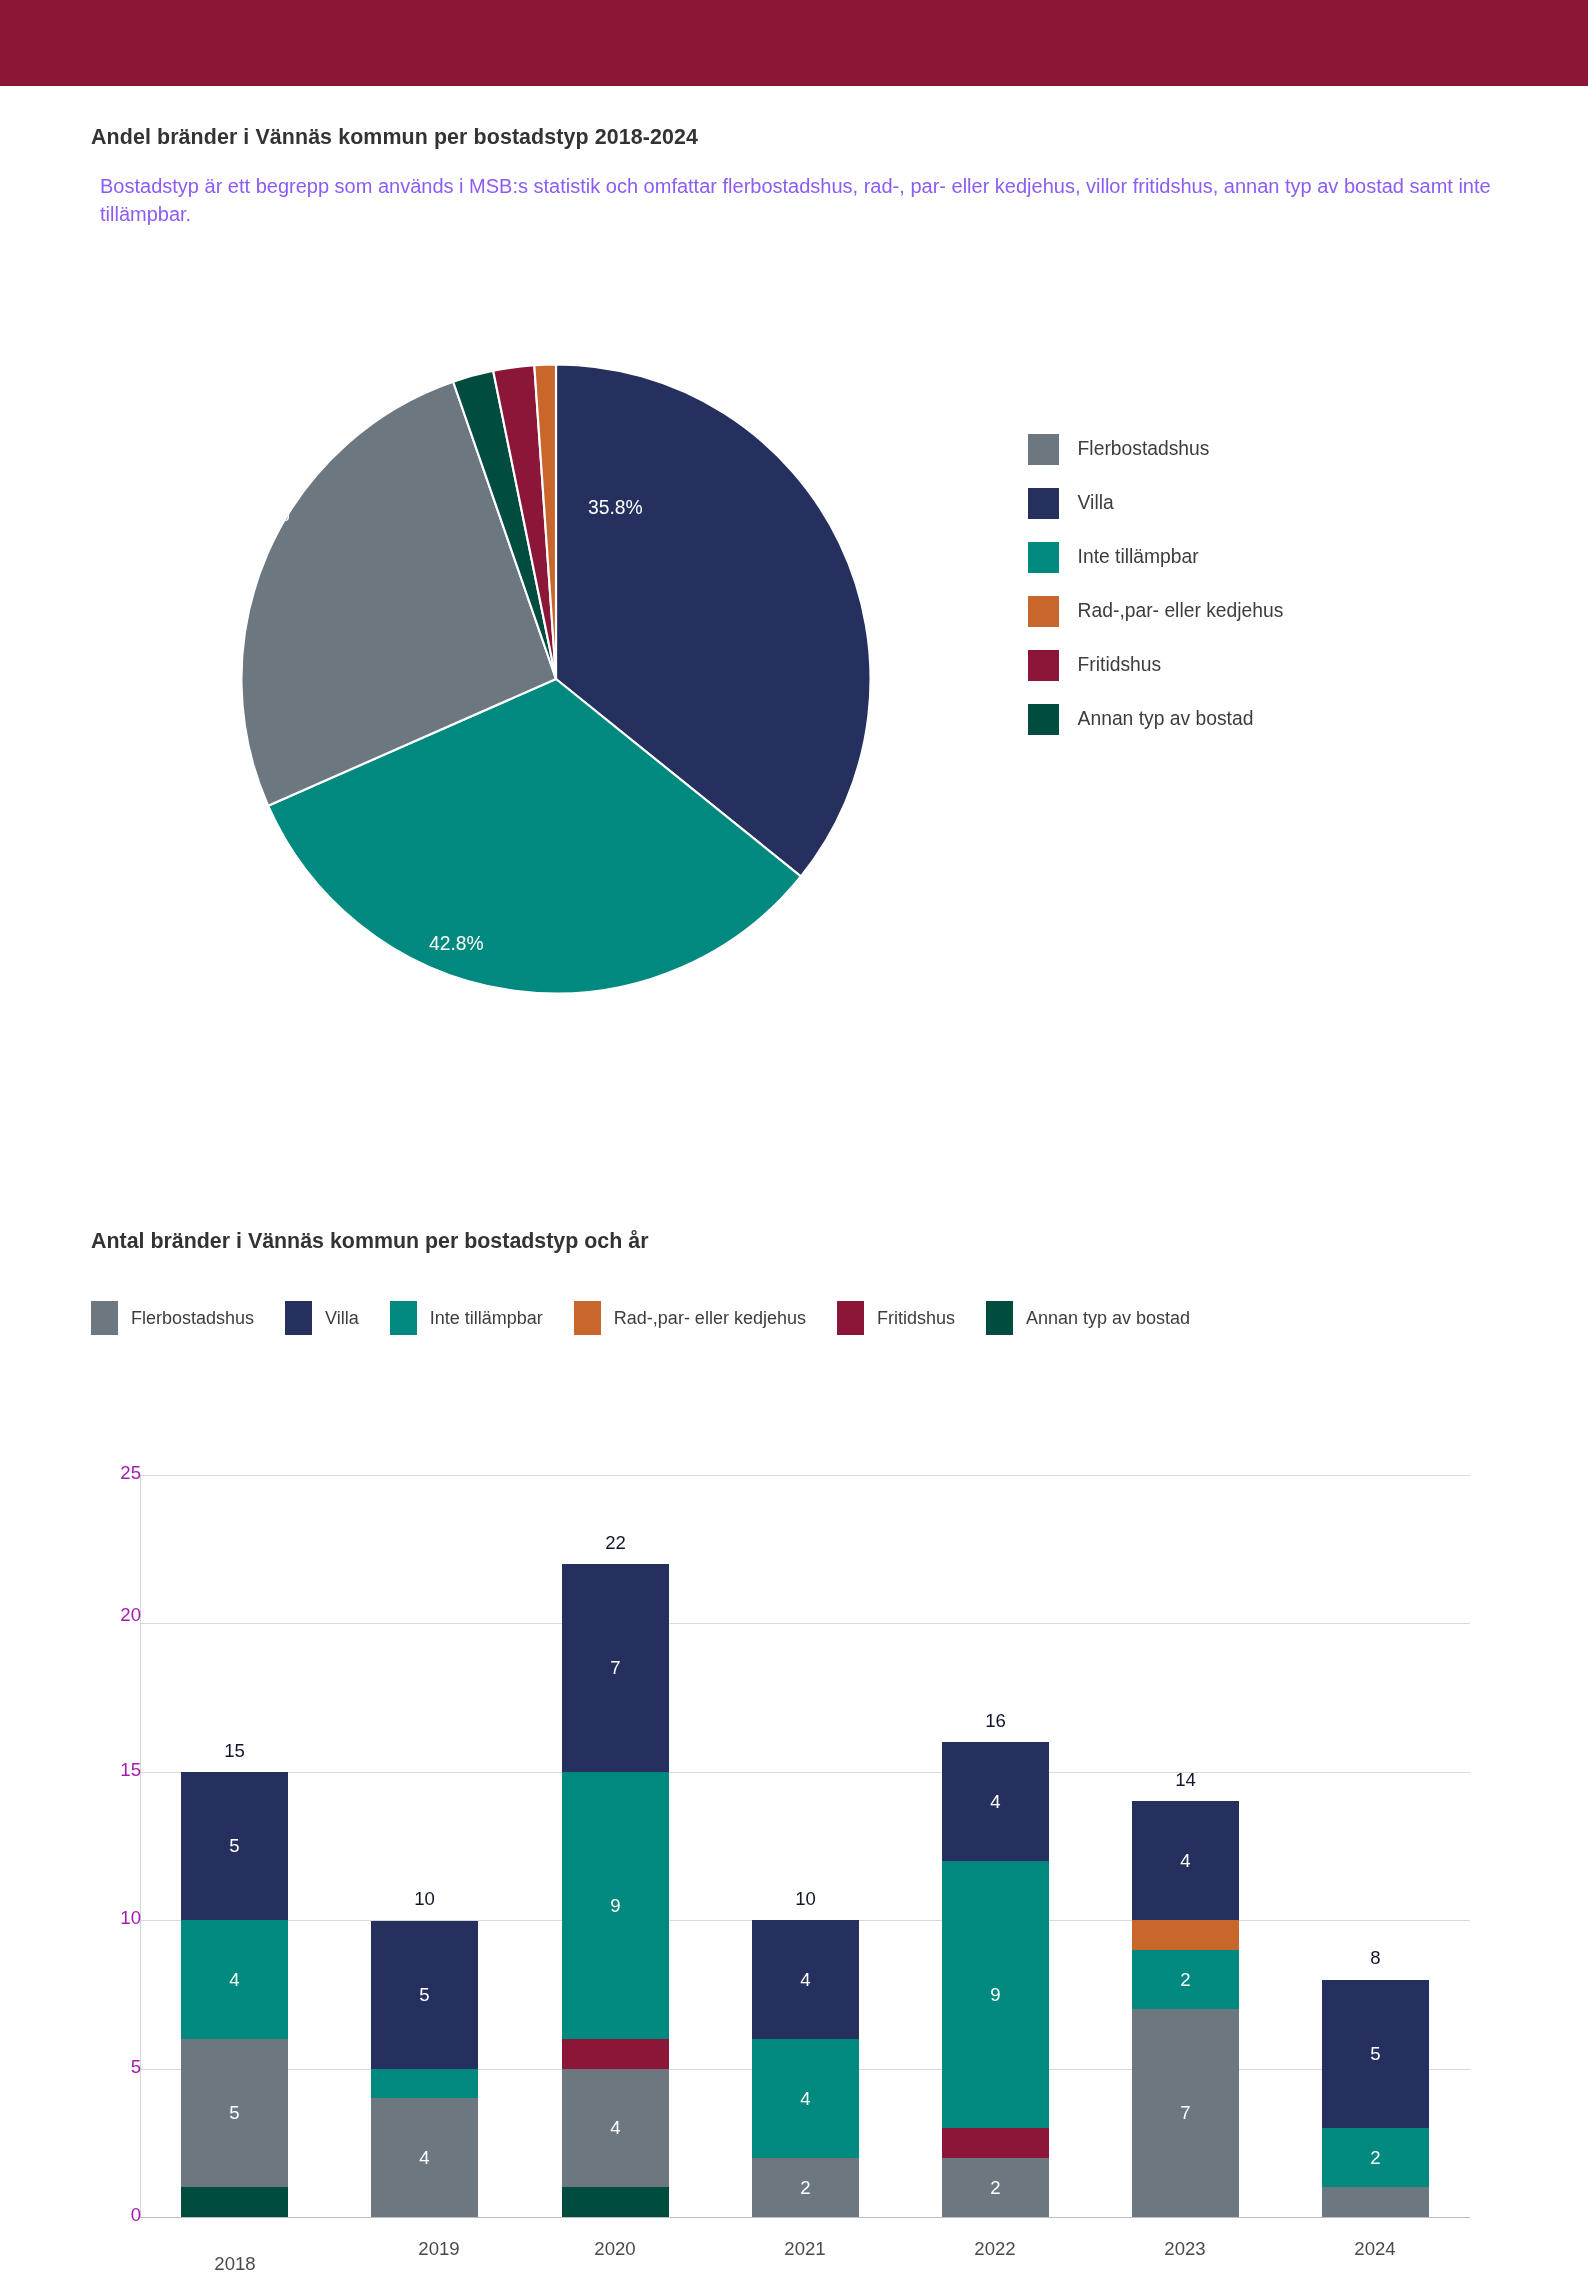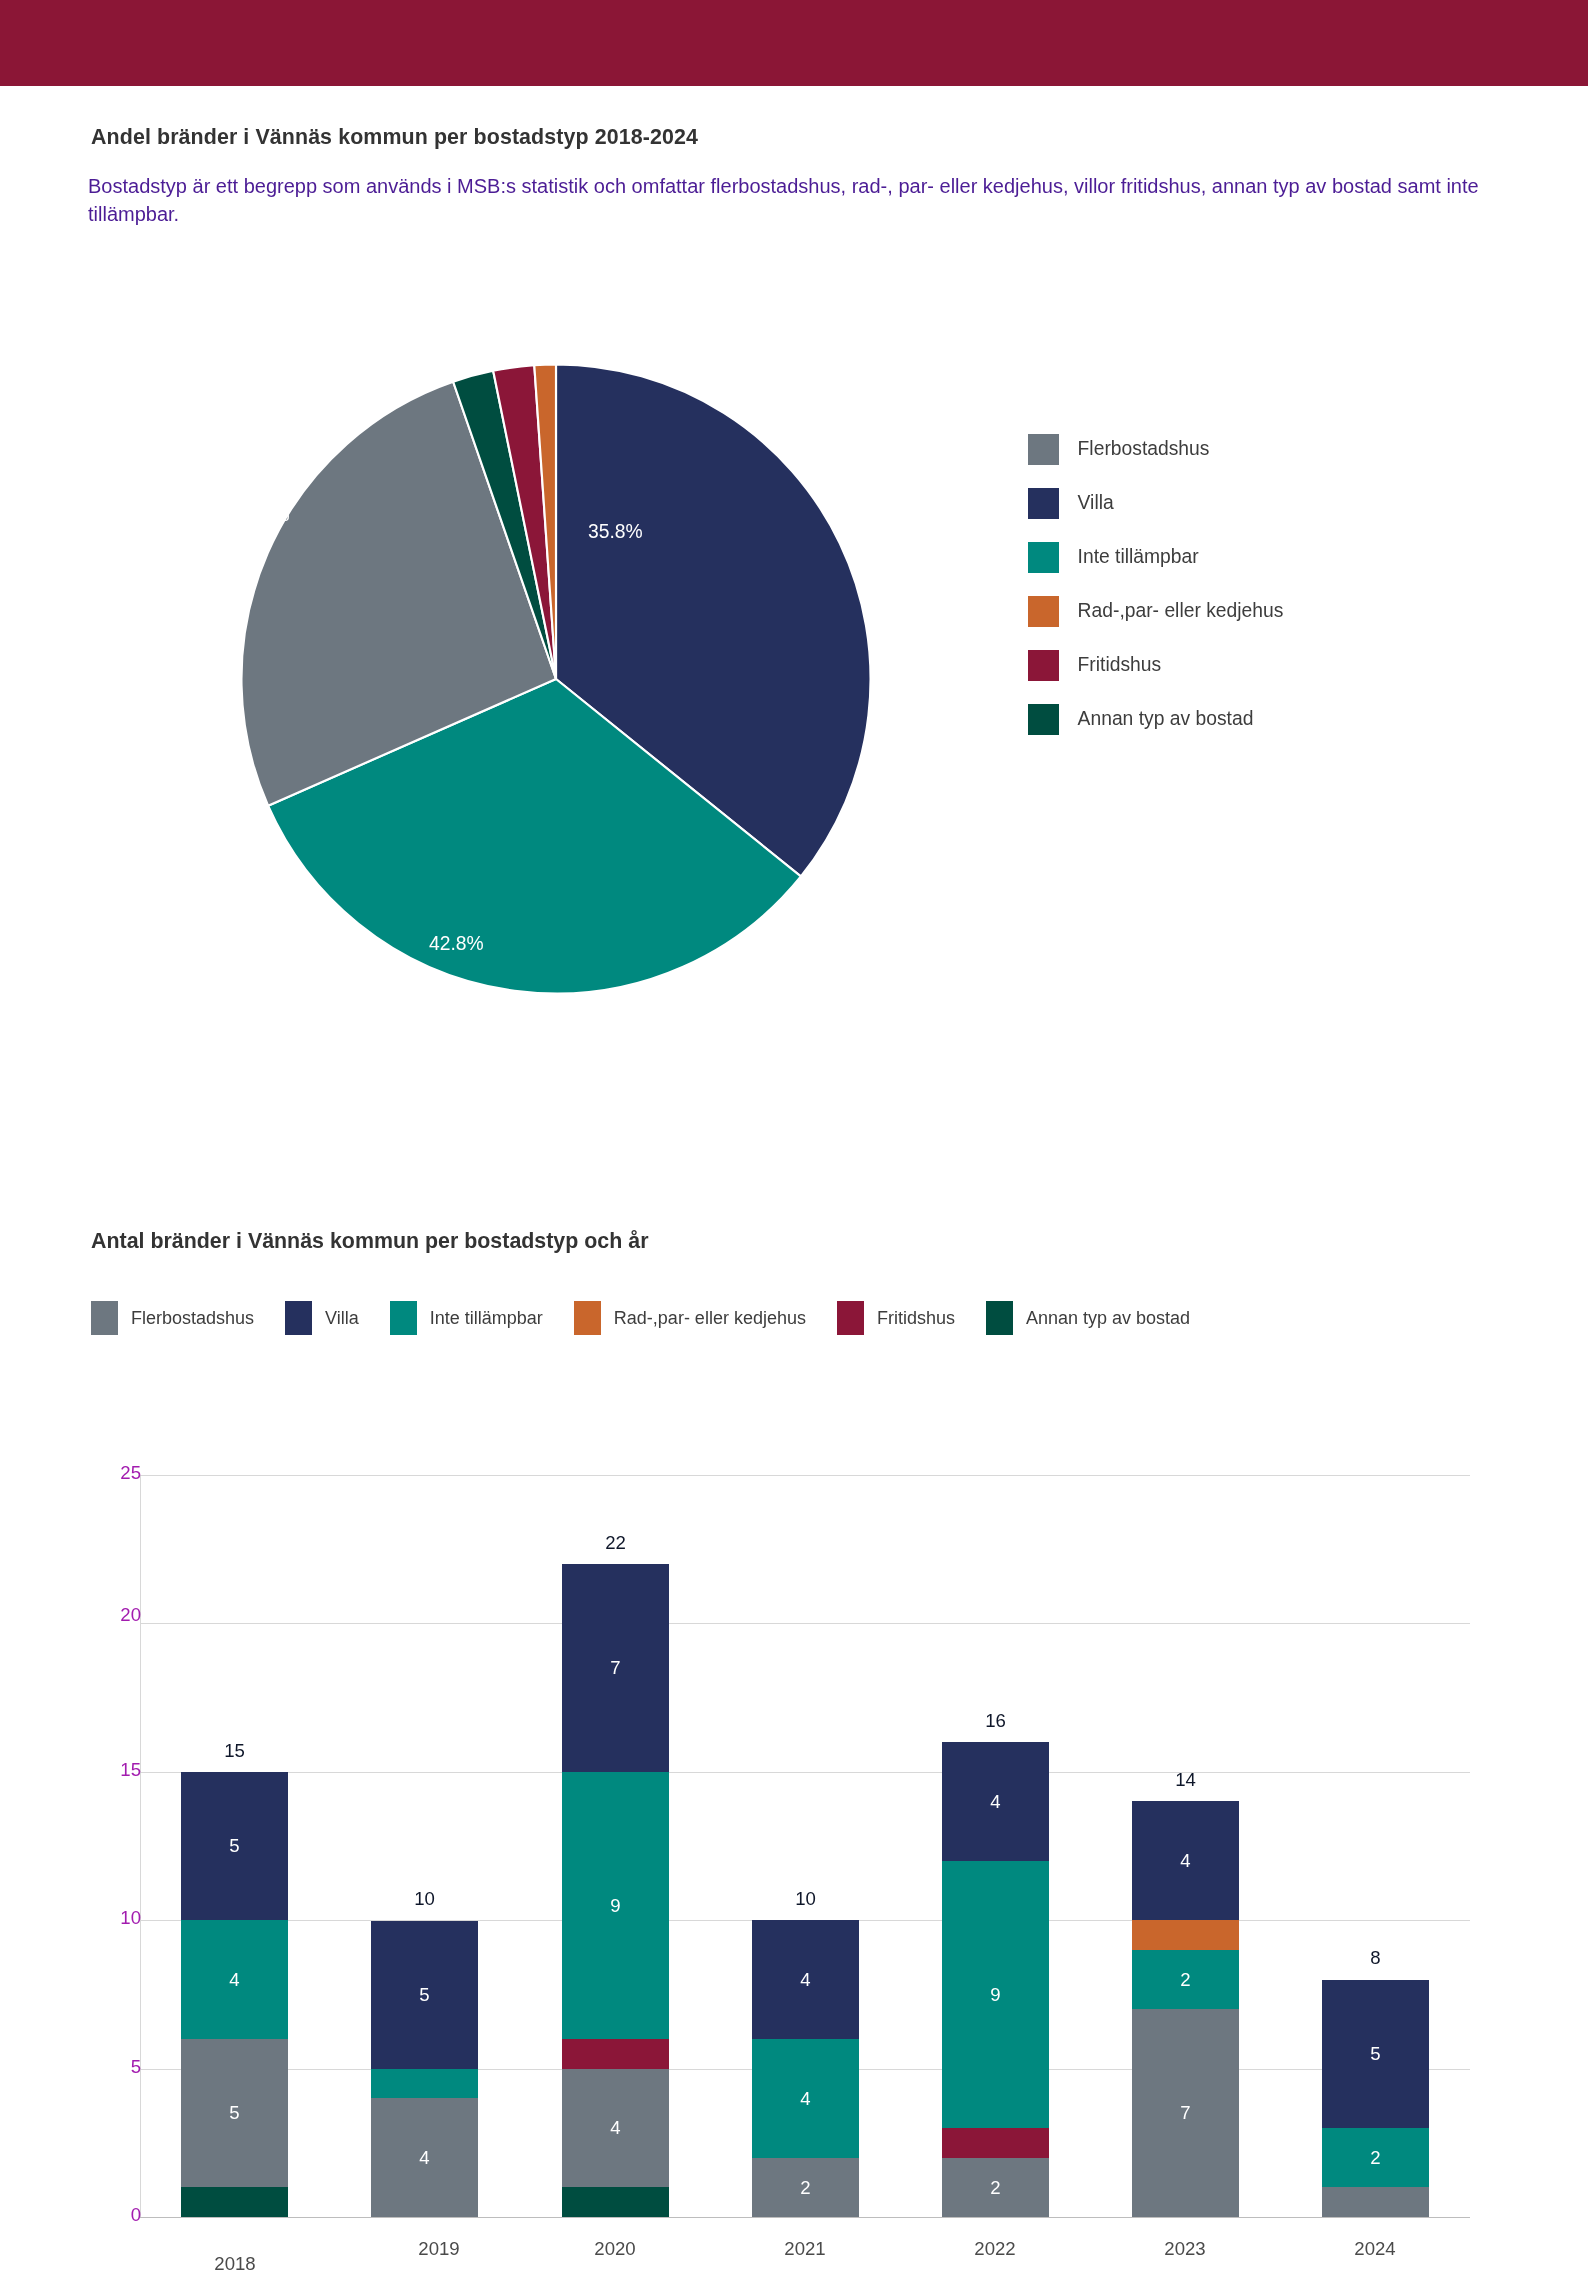--- a/index.html
+++ b/index.html
@@ -19,22 +19,22 @@
     position:absolute;left:0;top:86px;width:1588px;
   }
 
   
   .sec1-title{
     position:absolute;left:91px;top:39px;
     font-size:21.4px;font-weight:bold;letter-spacing:0.1px;color:#333333;
     white-space:nowrap;
   }
   .sec1-desc{
-    position:absolute;left:88px;top:86px;width:1407px;
-    font-size:20px;line-height:1.42;color:#4c1d95;
+    position:absolute;left:100px;top:86px;width:1407px;
+    font-size:20px;line-height:1.42;color:#8b5cf6;
   }
 
   
   .pie-wrap{
     position:absolute;left:91px;top:236px;width:1407px;height:822px;
   }
   .pie-svg{position:absolute;left:129px;top:21.4px;}
   .pie-label{
     position:absolute;color:#ffffff;font-size:19.3px;font-weight:normal;
     white-space:nowrap;
@@ -106,21 +106,21 @@
   <div class="pie-wrap">
     <svg class="pie-svg" id="pie-svg" width="672" height="672" viewBox="0 0 940 940">
         <path d="M 470 470 L 470 30 A 440 440 0 0 1 812.5234126894902 746.1841989679083 Z" fill="#25305E" stroke="#ffffff" stroke-width="3"></path>
         <path d="M 470 470 L 812.5234126894902 746.1841989679083 A 440 440 0 0 1 67.29388404679617 647.2788317140112 Z" fill="#00897F" stroke="#ffffff" stroke-width="3"></path>
         <path d="M 470 470 L 67.29388404679617 647.2788317140112 A 440 440 0 0 1 326.16926695182576 54.172246920885755 Z" fill="#6D7780" stroke="#ffffff" stroke-width="3"></path>
         <path d="M 470 470 L 326.16926695182576 54.172246920885755 A 440 440 0 0 1 382.12760857366163 38.86377695093125 Z" fill="#004D40" stroke="#ffffff" stroke-width="3"></path>
         <path d="M 470 470 L 382.12760857366163 38.86377695093125 A 440 440 0 0 1 439.6135886856621 31.050497201060864 Z" fill="#8B1638" stroke="#ffffff" stroke-width="3"></path>
         <path d="M 470 470 L 439.6135886856621 31.050497201060864 A 440 440 0 0 1 470.0000000000003 30 Z" fill="#C9662C" stroke="#ffffff" stroke-width="3"></path>
       </svg>
 
-    <div class="pie-label" id="pie-lbl-a" style="left:497px;top:175px;margin-top:24px;">35.8%</div>
+    <div class="pie-label" id="pie-lbl-a" style="left:497px;top:175px;">35.8%</div>
     <div class="pie-label" id="pie-lbl-b" style="left:338px;top:611px;">42.8%</div>
     <div class="pie-label" id="pie-lbl-c" style="left:144px;top:182px;">26.3%</div>
 
     <div class="pie-legend" id="pie-legend">
         <div class="legend-row">
           <span class="legend-sw" style="background: rgb(109, 119, 128);"></span>
           <span class="legend-tx">Flerbostadshus</span>
         </div>
         <div class="legend-row">
           <span class="legend-sw" style="background: rgb(37, 48, 94);"></span>

